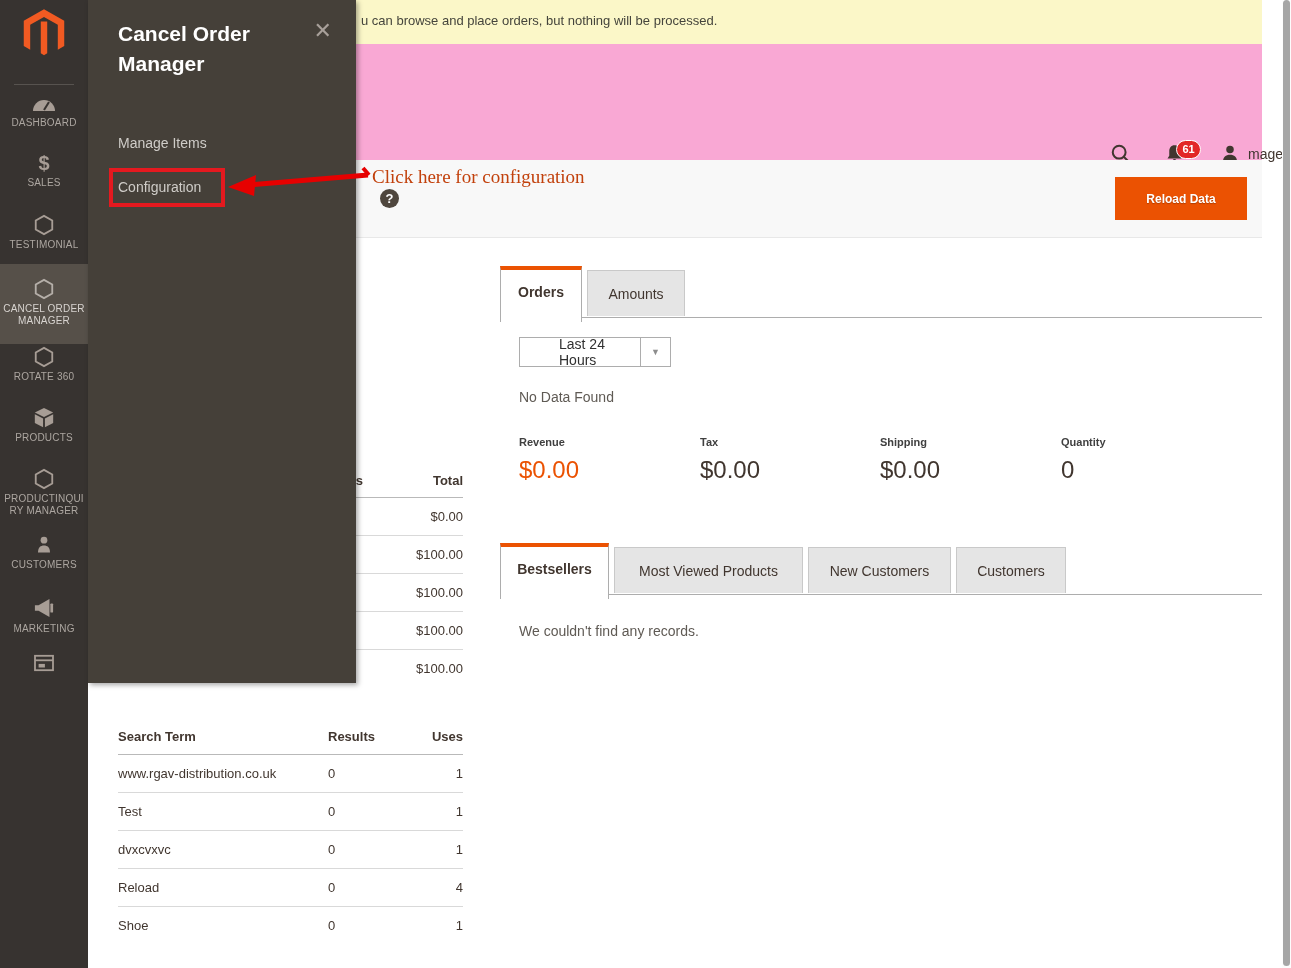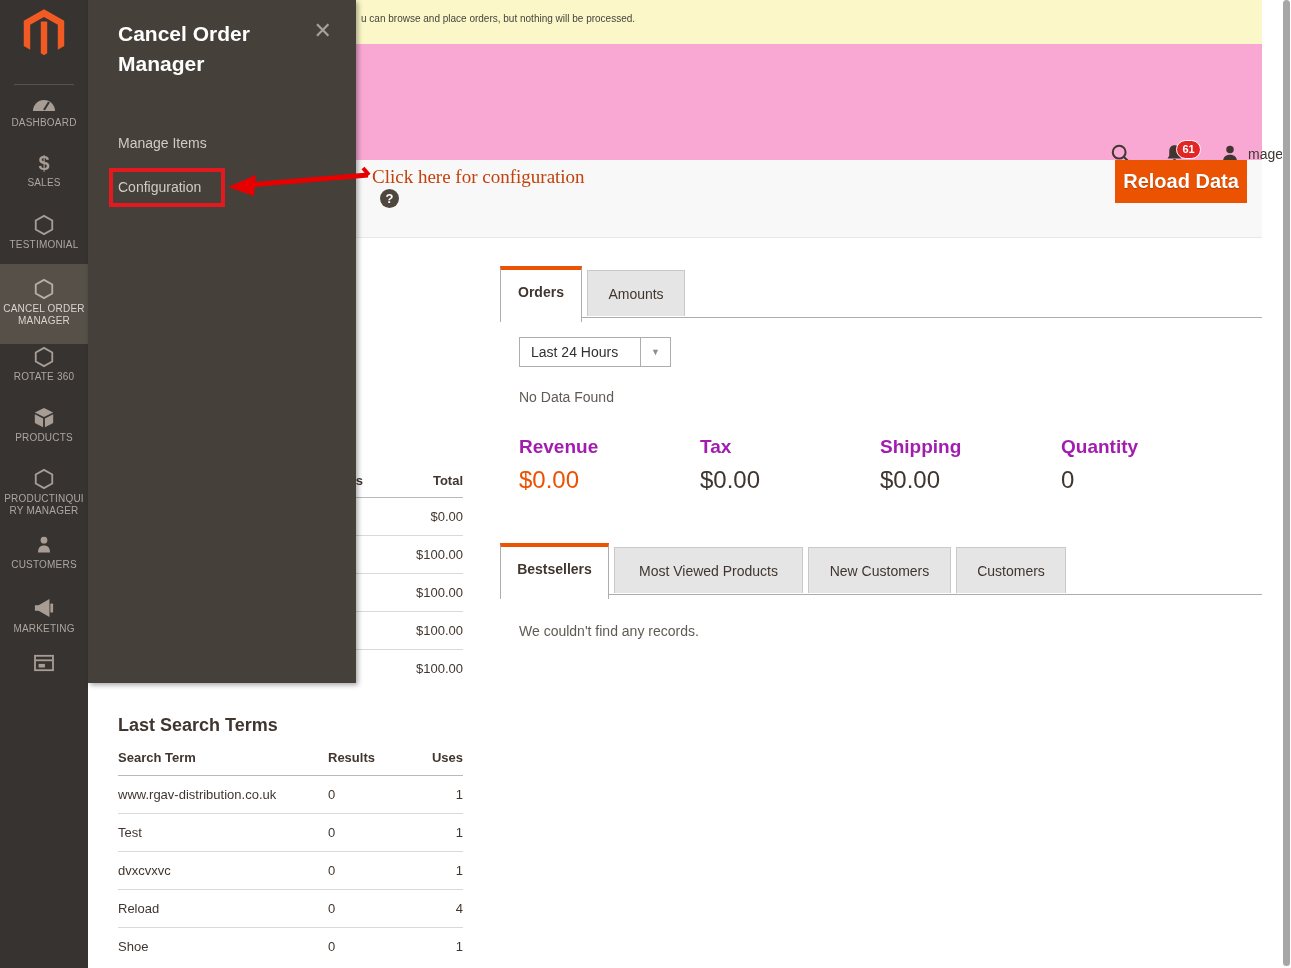--- a/index.html
+++ b/index.html
@@ -27,53 +27,53 @@
   .flyout-item{position:absolute;left:30px;font-size:14px;color:#cfccc8;cursor:pointer;}
   .red-box{position:absolute;left:21px;top:168px;width:108px;height:31px;border:4px solid #e4191f;}
 
   
   .anno-text{position:absolute;left:372px;top:166px;z-index:30;font-family:"Liberation Serif","DejaVu Serif",serif;
              font-size:19px;color:#c2410c;}
   .anno-arrow{position:absolute;left:220px;top:160px;z-index:30;}
 
   
   .banner{position:absolute;left:88px;top:0;width:1174px;height:44px;background:#fbf7c8;z-index:1;}
-  .banner-text{position:absolute;left:273px;top:13px;font-size:10px;color:#45453c;}
+  .banner-text{position:absolute;left:273px;top:13px;font-size:13px;color:#45453c;}
   .header{position:absolute;left:88px;top:44px;width:1174px;height:116px;background:#f9a8d4;}
   .hdr-search{position:absolute;left:1022px;top:99px;cursor:pointer;}
   .hdr-bell{position:absolute;left:1076px;top:99px;cursor:pointer;}
   .badge{position:absolute;left:1088px;top:96px;min-width:15px;height:15px;padding:1px 4px;background:#e22626;
          border:1px solid #fff;border-radius:10px;color:#fff;font-size:11px;font-weight:bold;line-height:15px;
          text-align:center;cursor:pointer;}
   .hdr-user{position:absolute;left:1132px;top:100px;cursor:pointer;display:flex;align-items:center;gap:8px;}
   .hdr-username{font-size:14px;color:#41362f;}
 
   
   .band{position:absolute;left:88px;top:160px;width:1174px;height:77px;background:#f8f8f8;border-bottom:1px solid #e8e8e8;}
   .help-icon{position:absolute;left:380px;top:189px;width:19px;height:19px;border-radius:50%;background:#4f473e;
              color:#fff;font-size:13px;font-weight:bold;text-align:center;line-height:19px;cursor:pointer;}
-  .reload-btn{position:absolute;left:1115px;top:160px;width:132px;height:43px;background:#eb5202;border:none;
-              color:#fff;font-size:20px;font-weight:bold;font-family:inherit;cursor:pointer;
+  .reload-btn{position:absolute;left:1115px;top:177px;width:132px;height:43px;background:#eb5202;border:none;
+              color:#fff;font-size:12px;font-weight:bold;font-family:inherit;cursor:pointer;
               text-shadow:0 1px 1px rgba(0,0,0,.25);}
 
   
   .panel{position:absolute;left:500px;width:762px;}
   .tabbar{position:relative;height:51px;border-bottom:1px solid #adadad;}
   .tab{position:absolute;top:4px;height:46px;background:#e5e5e5;border:1px solid #c9c9c9;border-bottom:none;
        font-size:14px;color:#41362f;text-align:center;line-height:46px;cursor:pointer;box-sizing:border-box;}
   .tab.active{top:0;height:56px;background:#fff;border:1px solid #adadad;border-top:4px solid #eb5202;
               border-bottom:none;font-weight:bold;line-height:44px;z-index:2;}
   .range-select{position:absolute;left:19px;top:71px;width:152px;height:30px;border:1px solid #adadad;background:#fff;
-                font-size:14px;color:#303030;cursor:pointer;display:flex;align-items:center;box-sizing:border-box;}
+                font-size:14px;color:#303030;cursor:pointer;display:flex;align-items:center;box-sizing:border-box;padding-left:28px;}
   .range-select .val{flex:1;padding-left:11px;}
   .range-select .arrow-box{width:29px;height:100%;border-left:1px solid #adadad;display:flex;align-items:center;
                 justify-content:center;color:#8d8d8d;font-size:9px;}
   .empty-text{position:absolute;left:19px;font-size:14px;color:#5f5a54;}
   .stat{position:absolute;top:170px;width:175px;}
-  .stat .lbl{font-size:19px;font-weight:bold;color:#a21caf;}
+  .stat .lbl{font-size:11px;font-weight:bold;color:#404040;}
   .stat .val{font-size:24px;margin-top:8px;color:#41362f;}
   .stat .val.accent{color:#eb5202;}
 
   
   .last-orders{position:absolute;left:118px;top:460px;width:345px;font-size:13px;}
   .lo-head{display:flex;padding:13px 0 9px 0;border-bottom:1px solid #b9b9b9;font-weight:bold;}
   .lo-row{display:flex;height:37px;align-items:center;border-bottom:1px solid #d9d9d9;}
   .lo-c1{width:125px;}
   .lo-c2{width:120px;text-align:right;}
   .lo-c3{flex:1;text-align:right;}
@@ -154,21 +154,20 @@
       <span class="lo-c3">$100.00</span>
     </div>
     <div class="lo-row" style="border-bottom:none;">
       <span class="lo-c1"></span>
         <span class="lo-c2"></span>
       <span class="lo-c3">$100.00</span>
     </div>
   </div>
 
   <div class="lst">
-    <div class="lst-title">Last Search Terms</div>
     <div class="lst-head">
       <span class="c-term">Search Term</span>
       <span class="c-results">Results</span>
       <span class="c-uses">Uses</span>
     </div>
     <div class="lst-row">
       <span class="c-term">www.rgav-distribution.co.uk</span>
       <span class="c-results">0</span>
       <span class="c-uses">1</span>
     </div>

